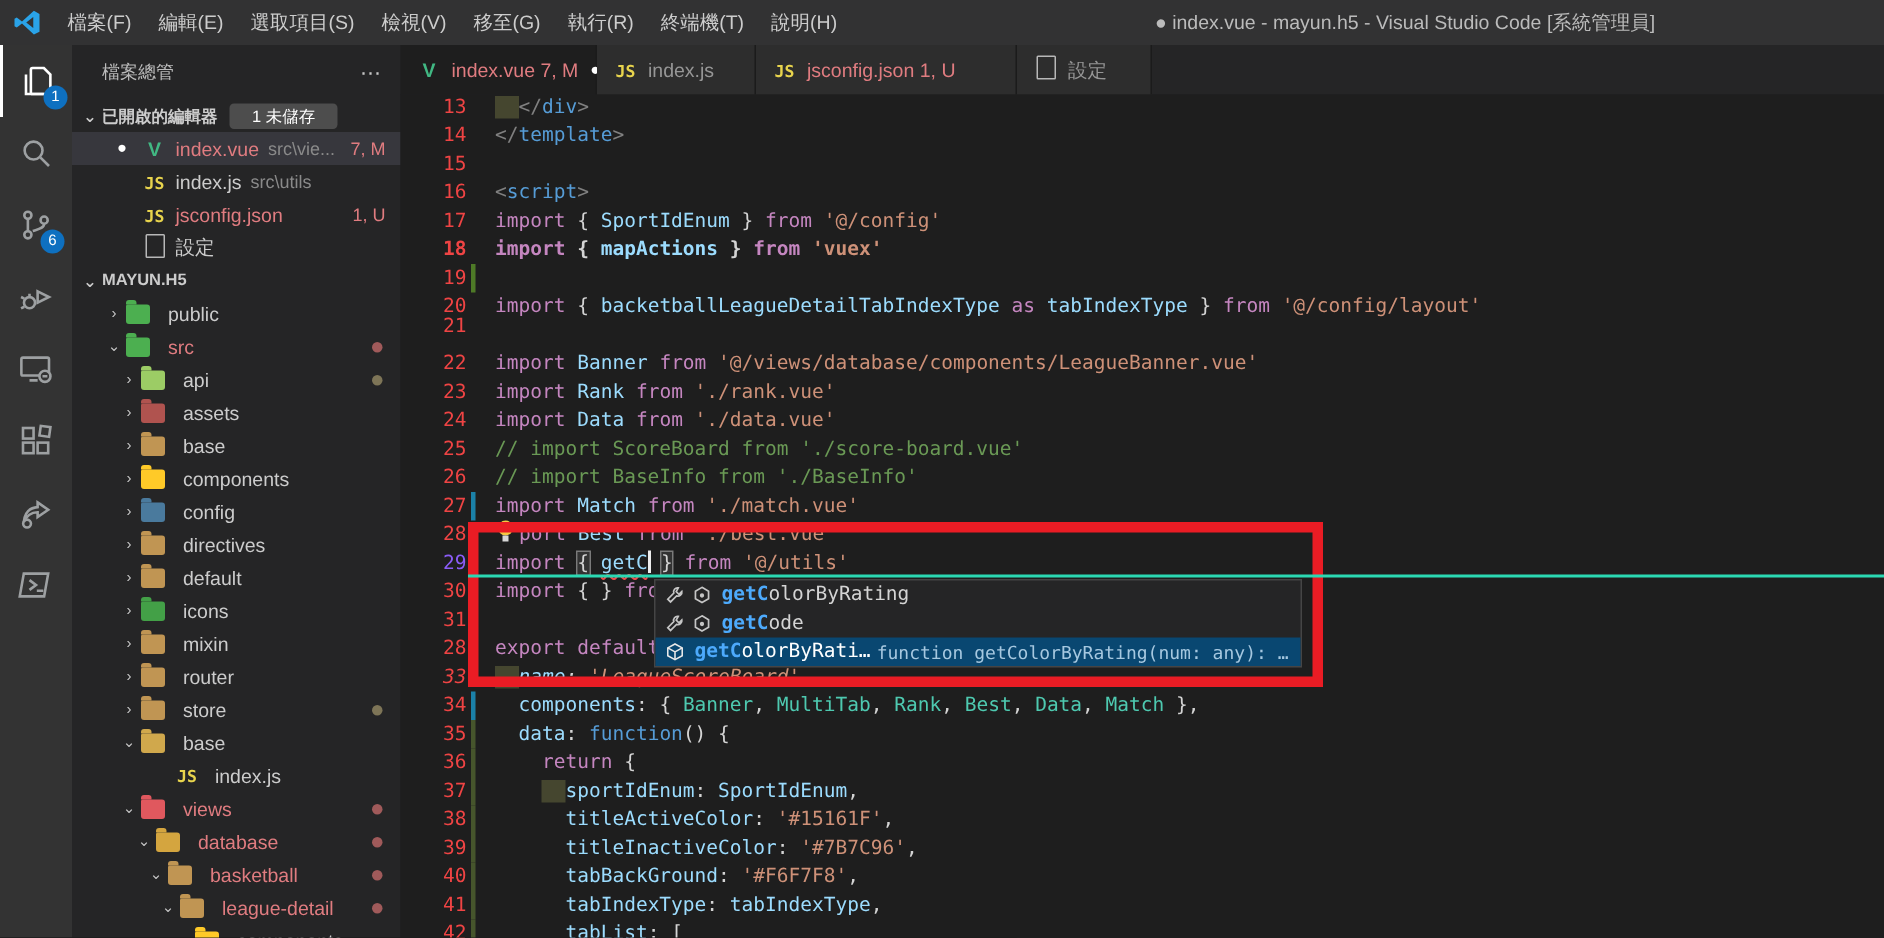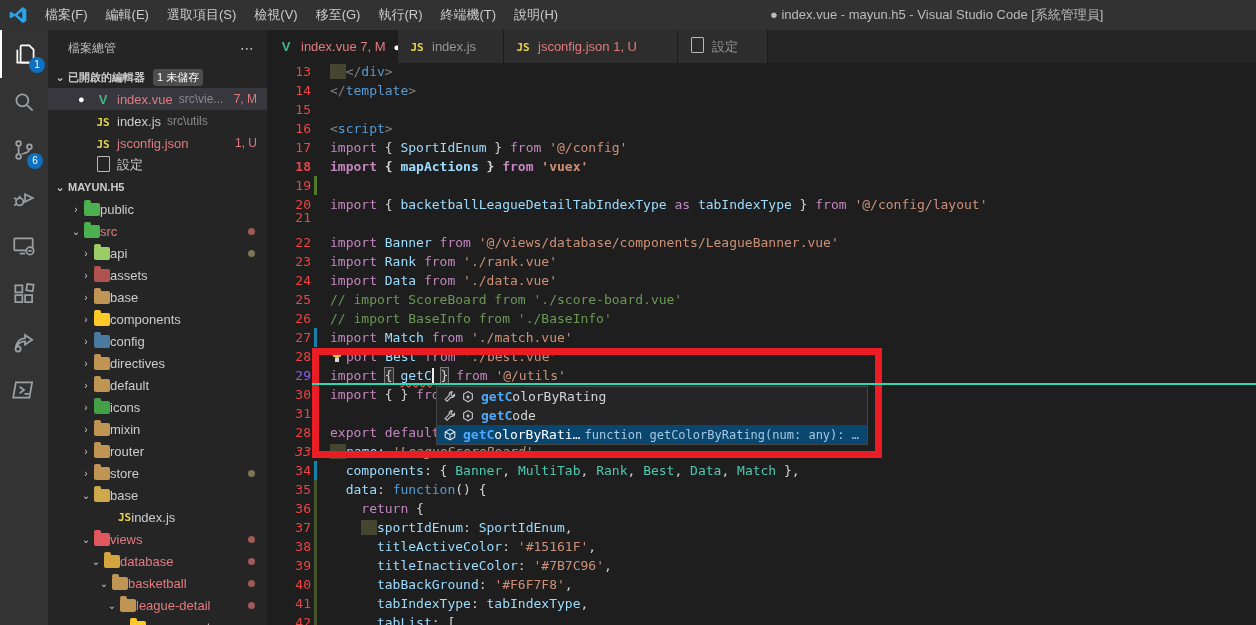--- a/index.html
+++ b/index.html
@@ -20,32 +20,32 @@
   .act-item svg{width:26px;height:26px;}
   .act-badge{position:absolute;right:5px;bottom:5px;min-width:16px;height:16px;border-radius:9px;background:#0e70c0;
     color:#fff;font-size:10px;line-height:16px;text-align:center;padding:0 2px;box-sizing:border-box;}
 
   
   #sidebar{position:absolute;left:48px;top:30px;width:219px;height:595px;background:#252526;color:#cccccc;font-size:13px;}
   #sidebar-title{height:36px;display:flex;align-items:center;justify-content:space-between;padding:0 12px 0 20px;color:#bbbbbb;font-size:12px;}
   #sidebar-actions{letter-spacing:1px;color:#c5c5c5;font-size:14px;}
   .section-header{height:22px;display:flex;align-items:center;font-size:11px;font-weight:bold;color:#cccccc;padding-left:4px;}
   .section-header .chev{width:16px;text-align:center;font-size:11px;color:#cccccc;}
-  .dirty-badge{margin-left:8px;background:#4d4d4d;color:#ffffff;font-weight:normal;font-size:11px;border-radius:3px;padding:1px 4px;}
+  .dirty-badge{margin-left:8px;background:#4d4d4d;color:#ffffff;font-weight:normal;font-size:11px;border-radius:3px;padding:1px 15px;}
   .oe-row{height:22px;display:flex;align-items:center;padding-left:30px;white-space:nowrap;overflow:hidden;}
   .oe-row.selected{background:#37373d;}
   .oe-dot{width:16px;color:#ffffff;font-size:11px;flex:0 0 16px;}
   .file-ic{width:18px;flex:0 0 18px;text-align:center;margin-right:5px;}
   .oe-name{margin-right:6px;}
   .oe-desc{color:#8a8a8a;font-size:12px;margin-right:auto;overflow:hidden;text-overflow:ellipsis;}
   .oe-badge{margin-left:auto;padding-right:10px;font-size:12px;}
   .err-text{color:#e07c80;}
   .tree-row{height:22px;display:flex;align-items:center;white-space:nowrap;position:relative;}
   .tree-chev{width:16px;flex:0 0 16px;text-align:center;color:#c5c5c5;font-size:10px;}
-  .tree-label{margin-left:0;}
+  .tree-label{margin-left:12px;}
   .tree-dot{position:absolute;right:12px;top:8px;width:7px;height:7px;border-radius:50%;}
   .vue-ic{color:#41b883;font-weight:bold;font-size:13px;}
   .js-ic{color:#e8d44d;font-weight:bold;font-size:11px;font-family:"DejaVu Sans Mono",monospace;}
   .plainfile-ic{display:inline-block;width:11px;height:14px;border:1px solid #b8b8b8;border-radius:1px;}
   .folder-svg{width:16px;height:13px;display:inline-block;border-radius:1px 2px 2px 2px;position:relative;}
   .folder-svg:before{content:"";position:absolute;left:0;top:-3px;width:7px;height:3px;background:inherit;border-radius:2px 2px 0 0;}
 
   
   #tabbar{position:absolute;left:267px;top:30px;width:989px;height:33px;background:#252526;display:flex;}
   .tab{height:33px;display:flex;align-items:center;padding:0 10px;background:#2d2d2d;border-right:1px solid #1b1b1b;

